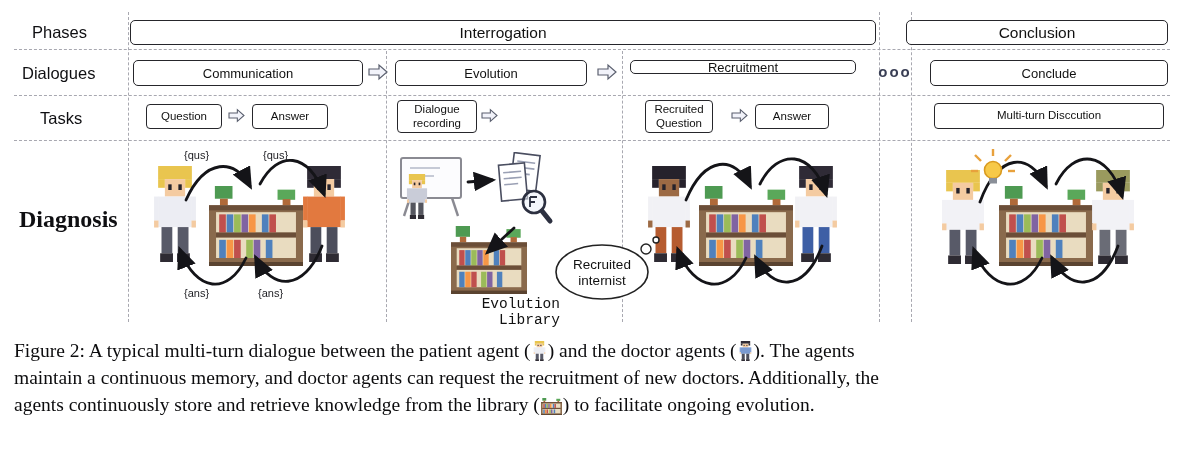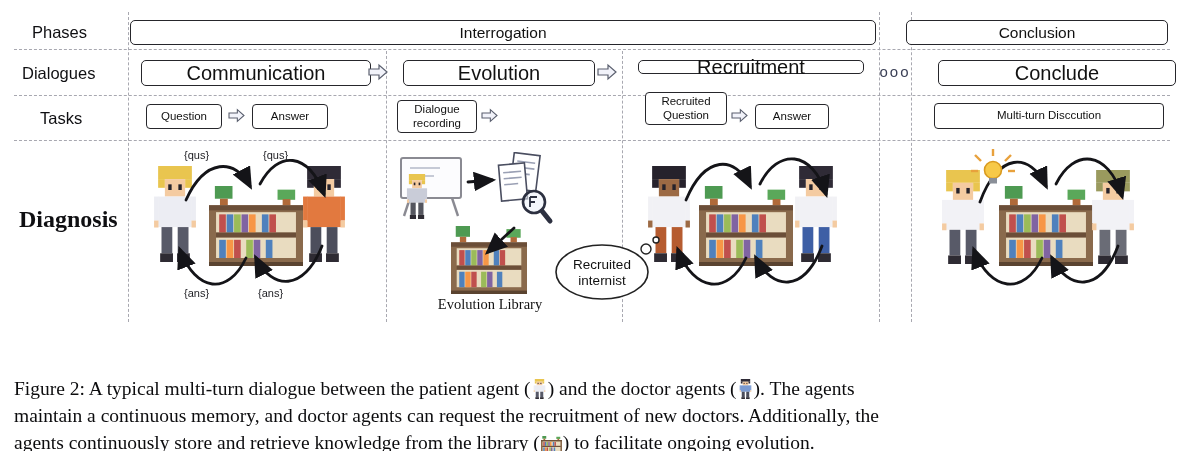--- a/index.html
+++ b/index.html
@@ -6,32 +6,32 @@
   .canvas{position:relative;width:1184px;height:451px;background:#fff;
           font-family:"Liberation Sans",sans-serif;color:#111;overflow:hidden;border-radius:22px;}
   .dash-h{position:absolute;height:0;border-top:1.6px dashed #a8a8b0;z-index:1;}
   .dash-v{position:absolute;width:0;border-left:1.6px dashed #a8a8b0;z-index:1;}
   .rowlabel{position:absolute;font-size:16.5px;color:#0f0f12;z-index:2;}
   .rowlabel.diag{font-family:"Liberation Serif",serif;font-weight:700;font-size:24px;}
   .box{position:absolute;border:1.4px solid #26262b;border-radius:5px;background:#fff;
        display:flex;align-items:center;justify-content:center;text-align:center;
        box-sizing:border-box;z-index:2;}
   .box.phase{font-size:15.5px;}
-  .box.dlg{font-size:20px;margin-left:8px;}
+  .box.dlg{font-size:13px;}
   .box.task{font-size:11.5px;border-radius:4px;line-height:1.2;padding:1px 4px;}
   .blockarrow{position:absolute;z-index:2;}
-  .ellipsis{position:absolute;font-weight:400;color:#3a3f55;font-size:15px;
+  .ellipsis{position:absolute;font-weight:700;color:#3a3f55;font-size:15px;
             letter-spacing:2px;z-index:2;}
   .scene-el{position:absolute;z-index:3;}
   .overlay{position:absolute;left:0;top:0;pointer-events:none;z-index:4;}
   .smalllabel{position:absolute;font-size:11px;color:#1d1d22;z-index:5;}
-  .liblabel{position:absolute;font-family:Liberation Serif, serif;font-size:14.5px;
-            text-align:center;z-index:5;}
+  .liblabel{position:absolute;font-family:Liberation Mono, monospace;font-size:14.5px;
+            text-align:right;z-index:5;}
   .caption{position:absolute;left:14px;font-family:"Liberation Serif",serif;
-           font-size:19.5px;color:#0c0c0e;white-space:nowrap;z-index:5;margin-top:38px;}
+           font-size:19.5px;color:#0c0c0e;white-space:nowrap;z-index:5;}
   .cap-icon{display:inline-block;vertical-align:-4px;margin:0 1px;}
   .watermark{position:absolute;color:#c9c9cd;font-size:13.5px;z-index:5;margin-top:28px;}
 </style>
 </head>
 <body>
 
 <div class="canvas">
 
   <svg width="0" height="0" style="position:absolute">
     <defs>
@@ -113,21 +113,21 @@
   <svg class="blockarrow" style="left:228px;top:108px" width="17" height="15" viewBox="0 0 20 18">
     <polygon points="1,6 11,6 11,2 19,9 11,16 11,12 1,12" fill="#f2f3fa" stroke="#5a5f6e" stroke-width="1.3"></polygon>
   </svg>
   <div class="box task" style="left:252px;top:104px;width:76px;height:25px">Answer</div>
 
   <div class="box task" style="left:397px;top:100px;width:80px;height:33px">Dialogue recording</div>
   <svg class="blockarrow" style="left:481px;top:108px" width="17" height="15" viewBox="0 0 20 18">
     <polygon points="1,6 11,6 11,2 19,9 11,16 11,12 1,12" fill="#f2f3fa" stroke="#5a5f6e" stroke-width="1.3"></polygon>
   </svg>
 
-  <div class="box task" style="left:645px;top:92px;width:82px;height:33px">Recruited Question</div>
+  <div class="box task" style="left:645px;top:100px;width:68px;height:33px">Recruited Question</div>
   <svg class="blockarrow" style="left:731px;top:108px" width="17" height="15" viewBox="0 0 20 18">
     <polygon points="1,6 11,6 11,2 19,9 11,16 11,12 1,12" fill="#f2f3fa" stroke="#5a5f6e" stroke-width="1.3"></polygon>
   </svg>
   <div class="box task" style="left:755px;top:104px;width:74px;height:25px">Answer</div>
 
   <div class="box task" style="left:934px;top:103px;width:230px;height:26px">Multi-turn Disccution</div>
 
   <svg class="scene-el" style="left:148px;top:166px;width:54px;height:96px;--hair:#e9c54f;--skin:#f4cba1;--shirt:#ecedf3;--pants:#585a68">
       <use href="#person" width="100%" height="100%"></use>
     </svg>

